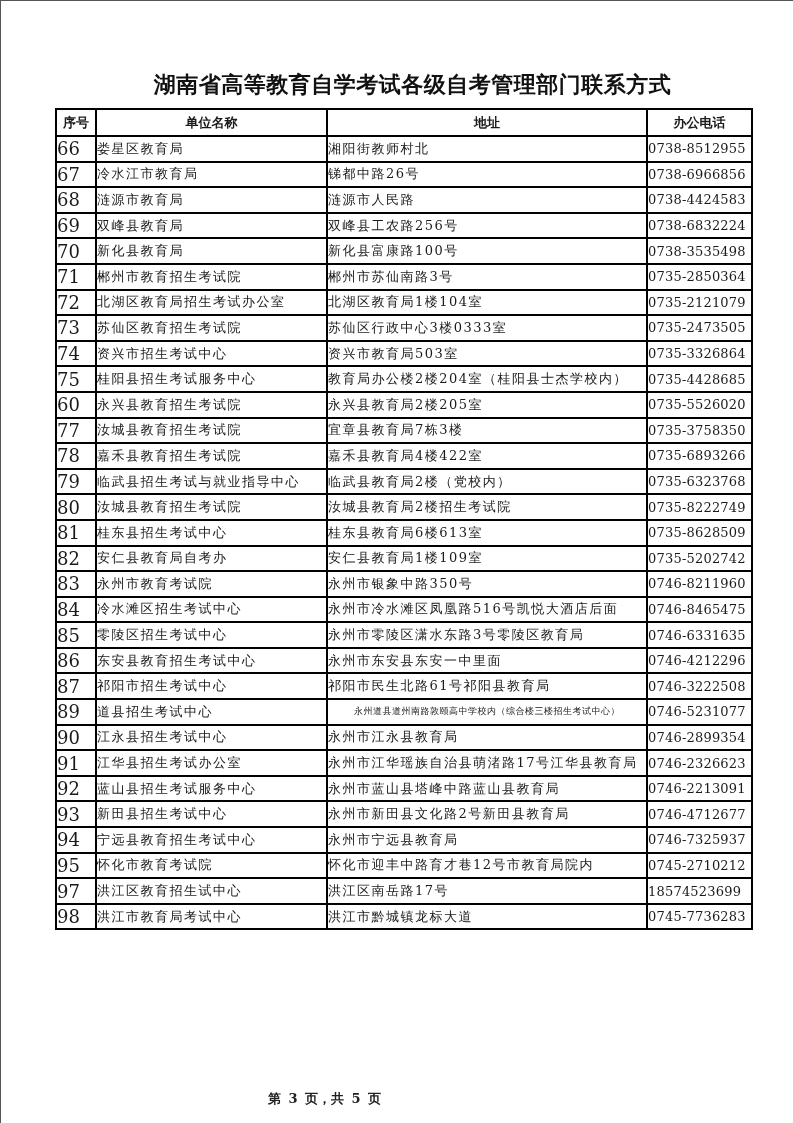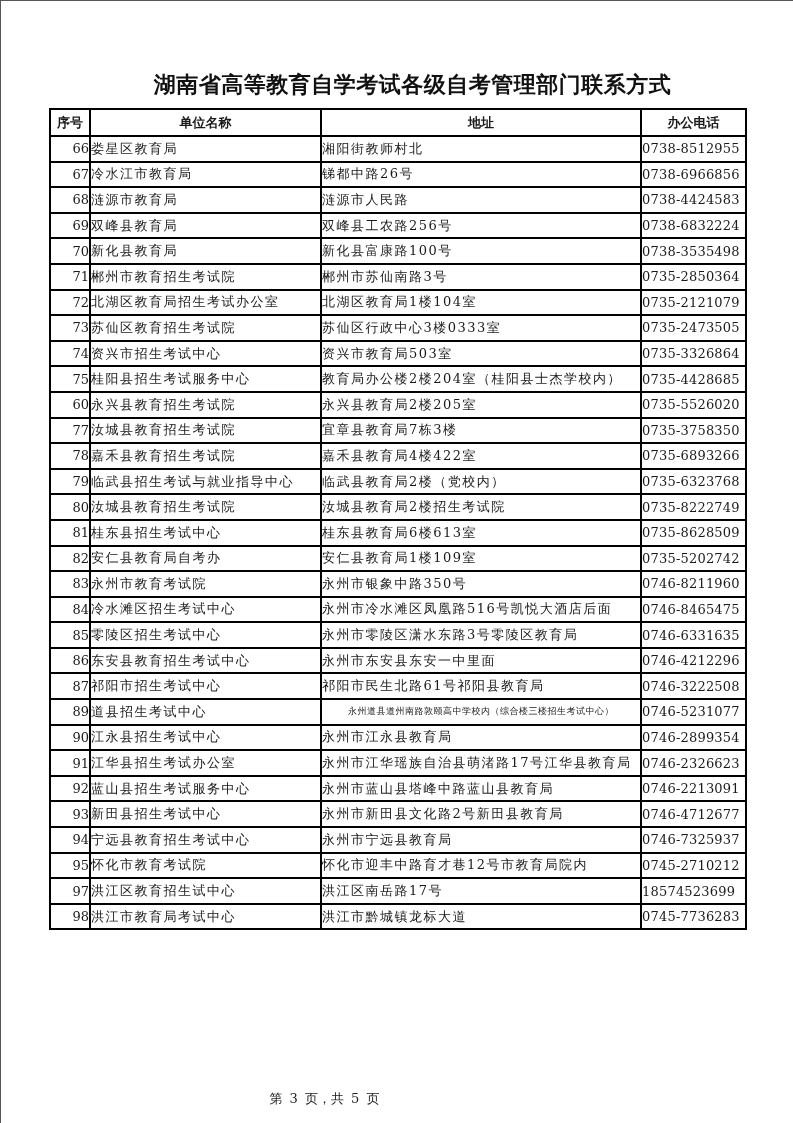--- a/index.html
+++ b/index.html
@@ -8,39 +8,39 @@
       font-family: "DejaVu Serif", "Liberation Serif", serif; color: #1a1a1a;
     }
     .page-edge-top { position: absolute; left: 0; top: 0; width: 793px; height: 1px; background: #555; }
     .page-edge-left { position: absolute; left: 0; top: 0; width: 1px; height: 1123px; background: #555; }
     .title {
       position: absolute; top: 70px; left: 0; width: 793px; text-align: center;
       font-family: "DejaVu Sans", "Liberation Sans", sans-serif;
       font-size: 22px; font-weight: bold; color: #111; letter-spacing: 0.5px; margin-left: 16px;
     }
     table.contacts {
-      position: absolute; left: 49px; top: 108px; width: 696px;
+      position: absolute; left: 55px; top: 108px; width: 696px;
       border-collapse: collapse; table-layout: fixed; padding-left: 44px;
     }
     table.contacts th, table.contacts td {
       border: 2px solid #000; padding: 0; height: 25.6px; box-sizing: border-box;
       white-space: nowrap; overflow: hidden;
     }
     table.contacts th {
       font-family: "DejaVu Sans", "Liberation Sans", sans-serif;
       font-size: 13px; font-weight: bold; text-align: center; height: 27px;
     }
     col.c-no { width: 40px; } col.c-name { width: 231px; } col.c-addr { width: 320px; } col.c-tel { width: 105px; }
-    td.no { text-align: right; font-size: 13px; }
+    td.no { text-align: left; font-size: 18px; }
     td.name, td.addr { text-align: left; padding-left: 3px; font-size: 13px; letter-spacing: 1.5px; }
     td.addr.small { font-size: 9px; letter-spacing: 0.5px; text-align: center; }
     td.tel { text-align: left; font-size: 13px; letter-spacing: 0.2px; }
     .footer {
       position: absolute; top: 1090px; left: 0; width: 649px; text-align: center;
-      font-size: 13px; color: #222; word-spacing: 3px;
+      font-size: 13px; color: #222; word-spacing: 3px; font-weight: bold;
     }
   </style>
 </head>
 <body>
 
 <div class="page-edge-top"></div>
 <div class="page-edge-left"></div>
 
 <div class="title">湖南省高等教育自学考试各级自考管理部门联系方式</div>
 

